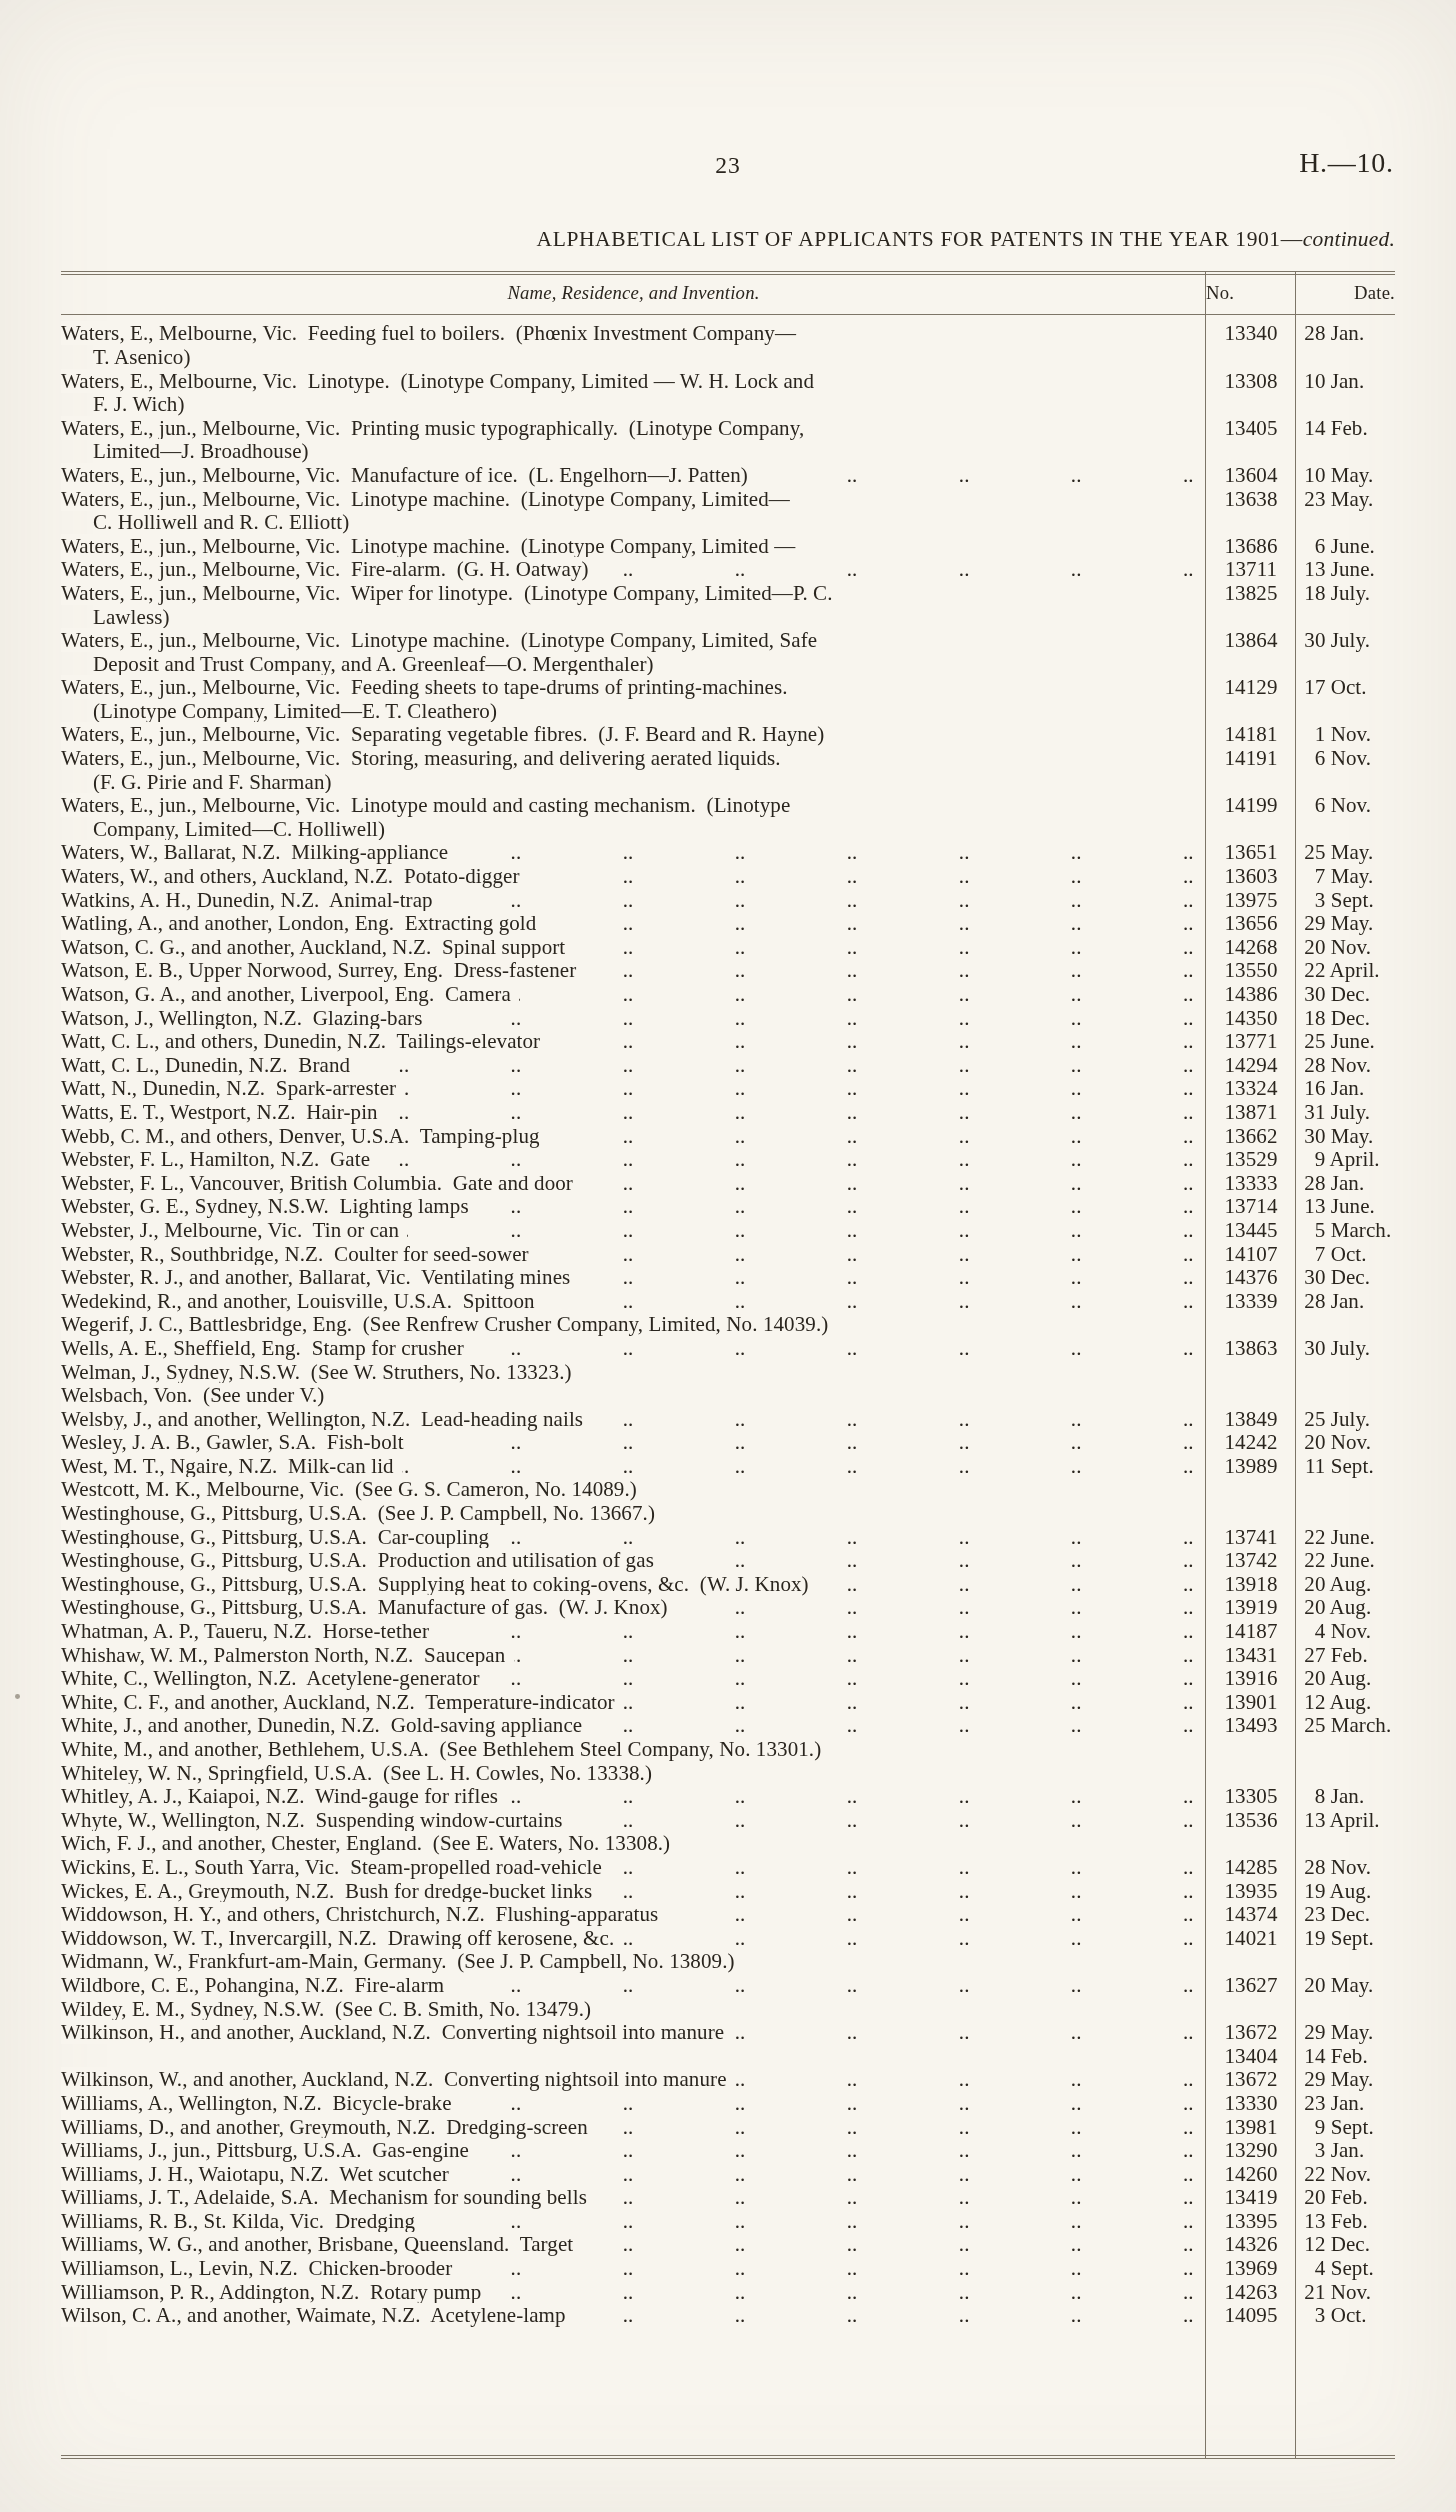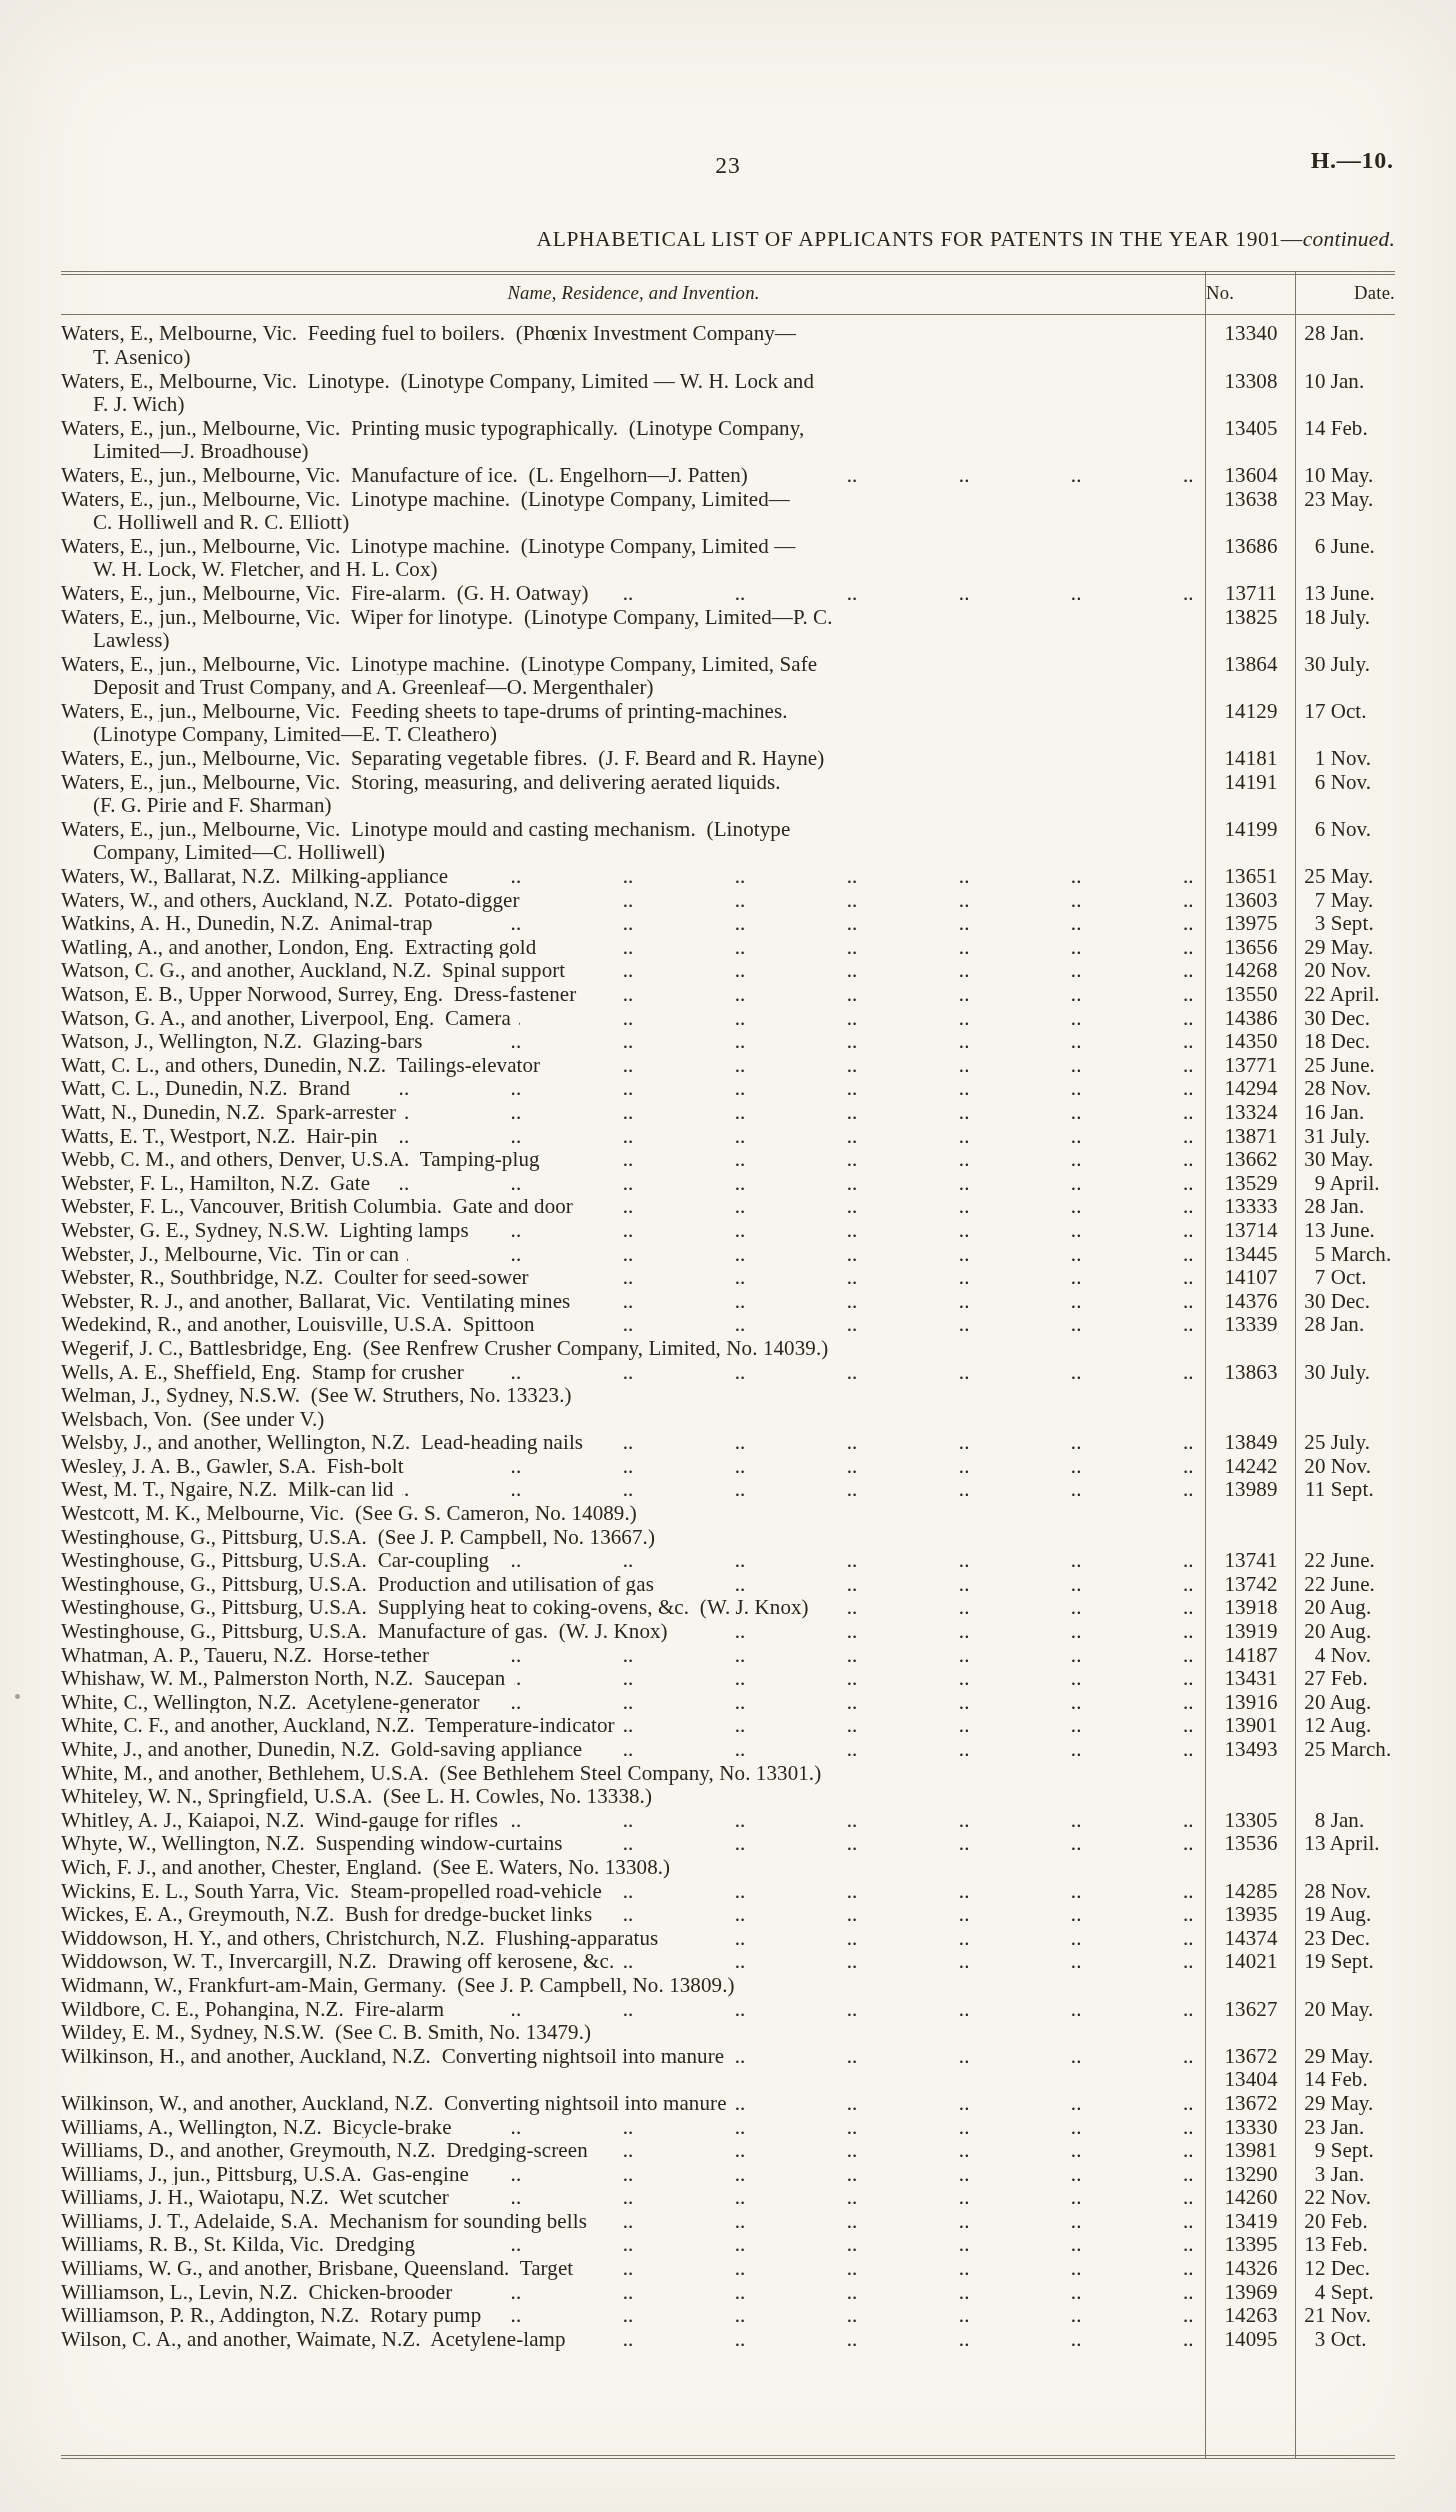--- a/index.html
+++ b/index.html
@@ -20,21 +20,21 @@
     padding:8px 61px;box-sizing:border-box;
     box-shadow:inset 0 0 125px rgba(120,110,90,.10);
   }
   .page-head{margin-top:144px;position:relative;height:37px;}
   .page-number{
     position:absolute;left:0;right:0;text-align:center;
     font-size:23.6px;letter-spacing:1px;
   }
   .doc-ref{
     position:absolute;right:1.4px;top:-5.5px;
-    font-size:24px;font-weight:bold;letter-spacing:0.7px;margin-left:25px;
+    font-size:28px;font-weight:normal;letter-spacing:0.7px;margin-left:25px;
   }
   .title{
     margin-top:38px;text-align:right;
     font-size:21.5px;letter-spacing:0.6px;white-space:pre;
   }
   .title .continued{font-style:italic;letter-spacing:0.2px;}
   .table{
     margin-top:19.4px;position:relative;height:2188px;
     border-top:1.7px solid var(--rule);
     border-bottom:1.4px solid var(--rule);
@@ -127,21 +127,20 @@
           <div class="c-name">
             <div class="nline"><span class="ntext">Waters, E., jun., Melbourne, Vic.  Linotype machine.  (Linotype Company, Limited—</span></div>
             <div class="nline cont"><span class="ntext">C. Holliwell and R. C. Elliott)</span></div>
           </div>
           <div class="c-no">13638</div>
           <div class="c-date"><span class="day">23</span> <span class="mon">May.</span></div>
         </div>
         <div class="row">
           <div class="c-name">
             <div class="nline"><span class="ntext">Waters, E., jun., Melbourne, Vic.  Linotype machine.  (Linotype Company, Limited —</span></div>
-            <div class="nline cont"><span class="ntext">W. H. Lock, W. Fletcher, and H. L. Cox)</span></div>
           </div>
           <div class="c-no">13686</div>
           <div class="c-date"><span class="day">6</span> <span class="mon">June.</span></div>
         </div>
         <div class="row">
           <div class="c-name">
             <div class="nline"><span class="dotfill">.. .. .. .. .. .. .. .. .. .. .. .. .. .. .. .. .. .. .. .. .. .. .. .. .. .. .. .. .. .. .. .. .. .. .. .. .. .. .. .. </span><span class="ntext">Waters, E., jun., Melbourne, Vic.  Fire-alarm.  (G. H. Oatway)</span></div>
           </div>
           <div class="c-no">13711</div>
           <div class="c-date"><span class="day">13</span> <span class="mon">June.</span></div>

